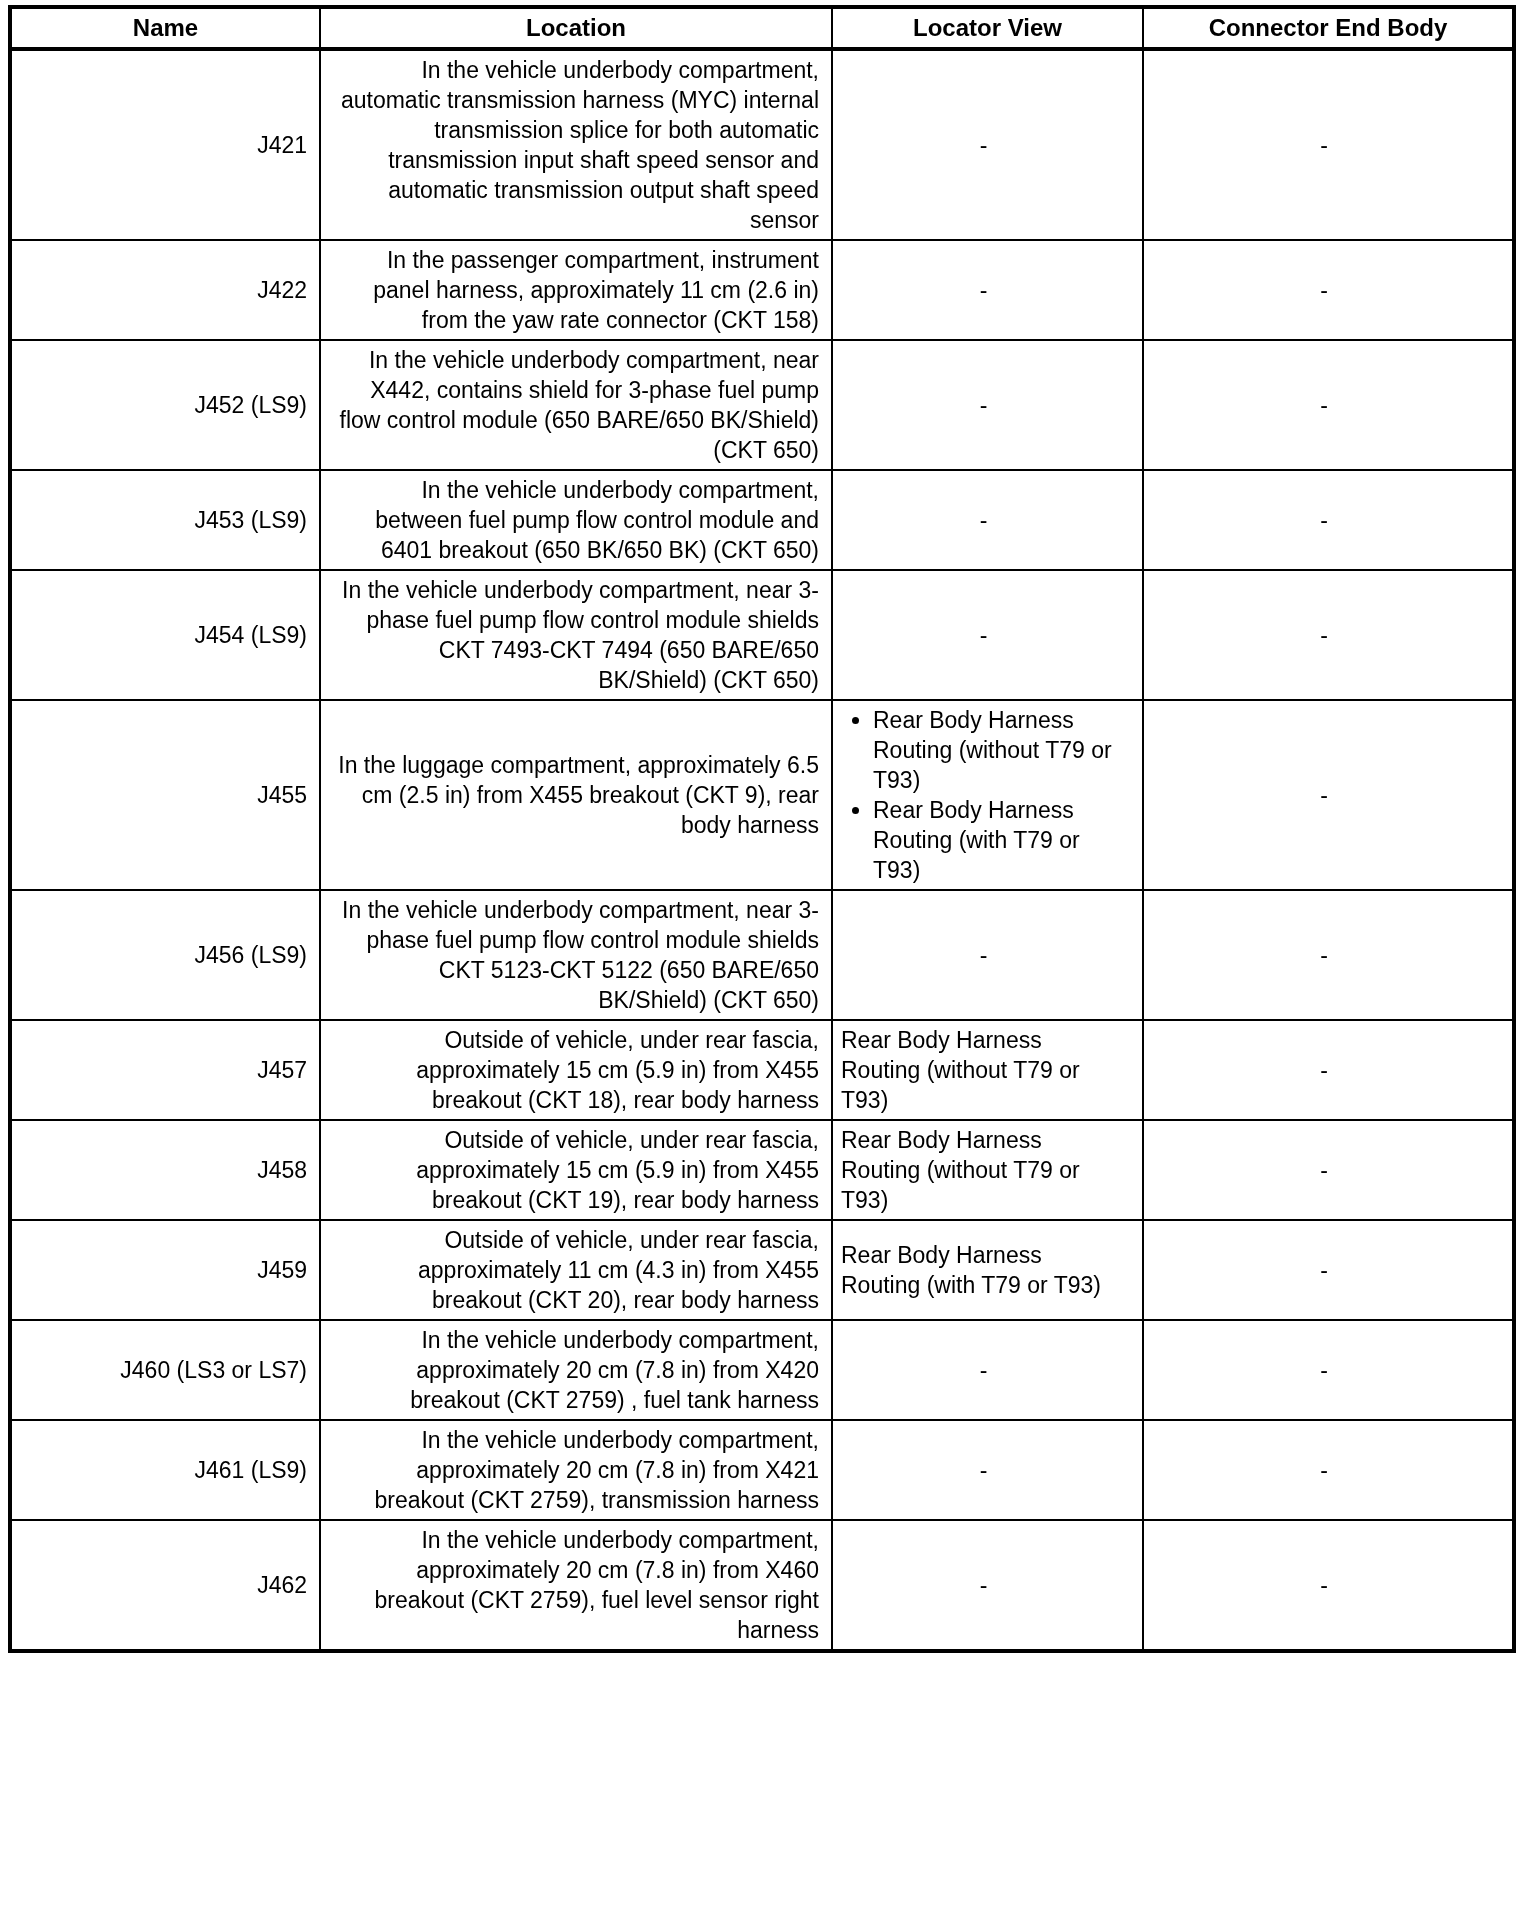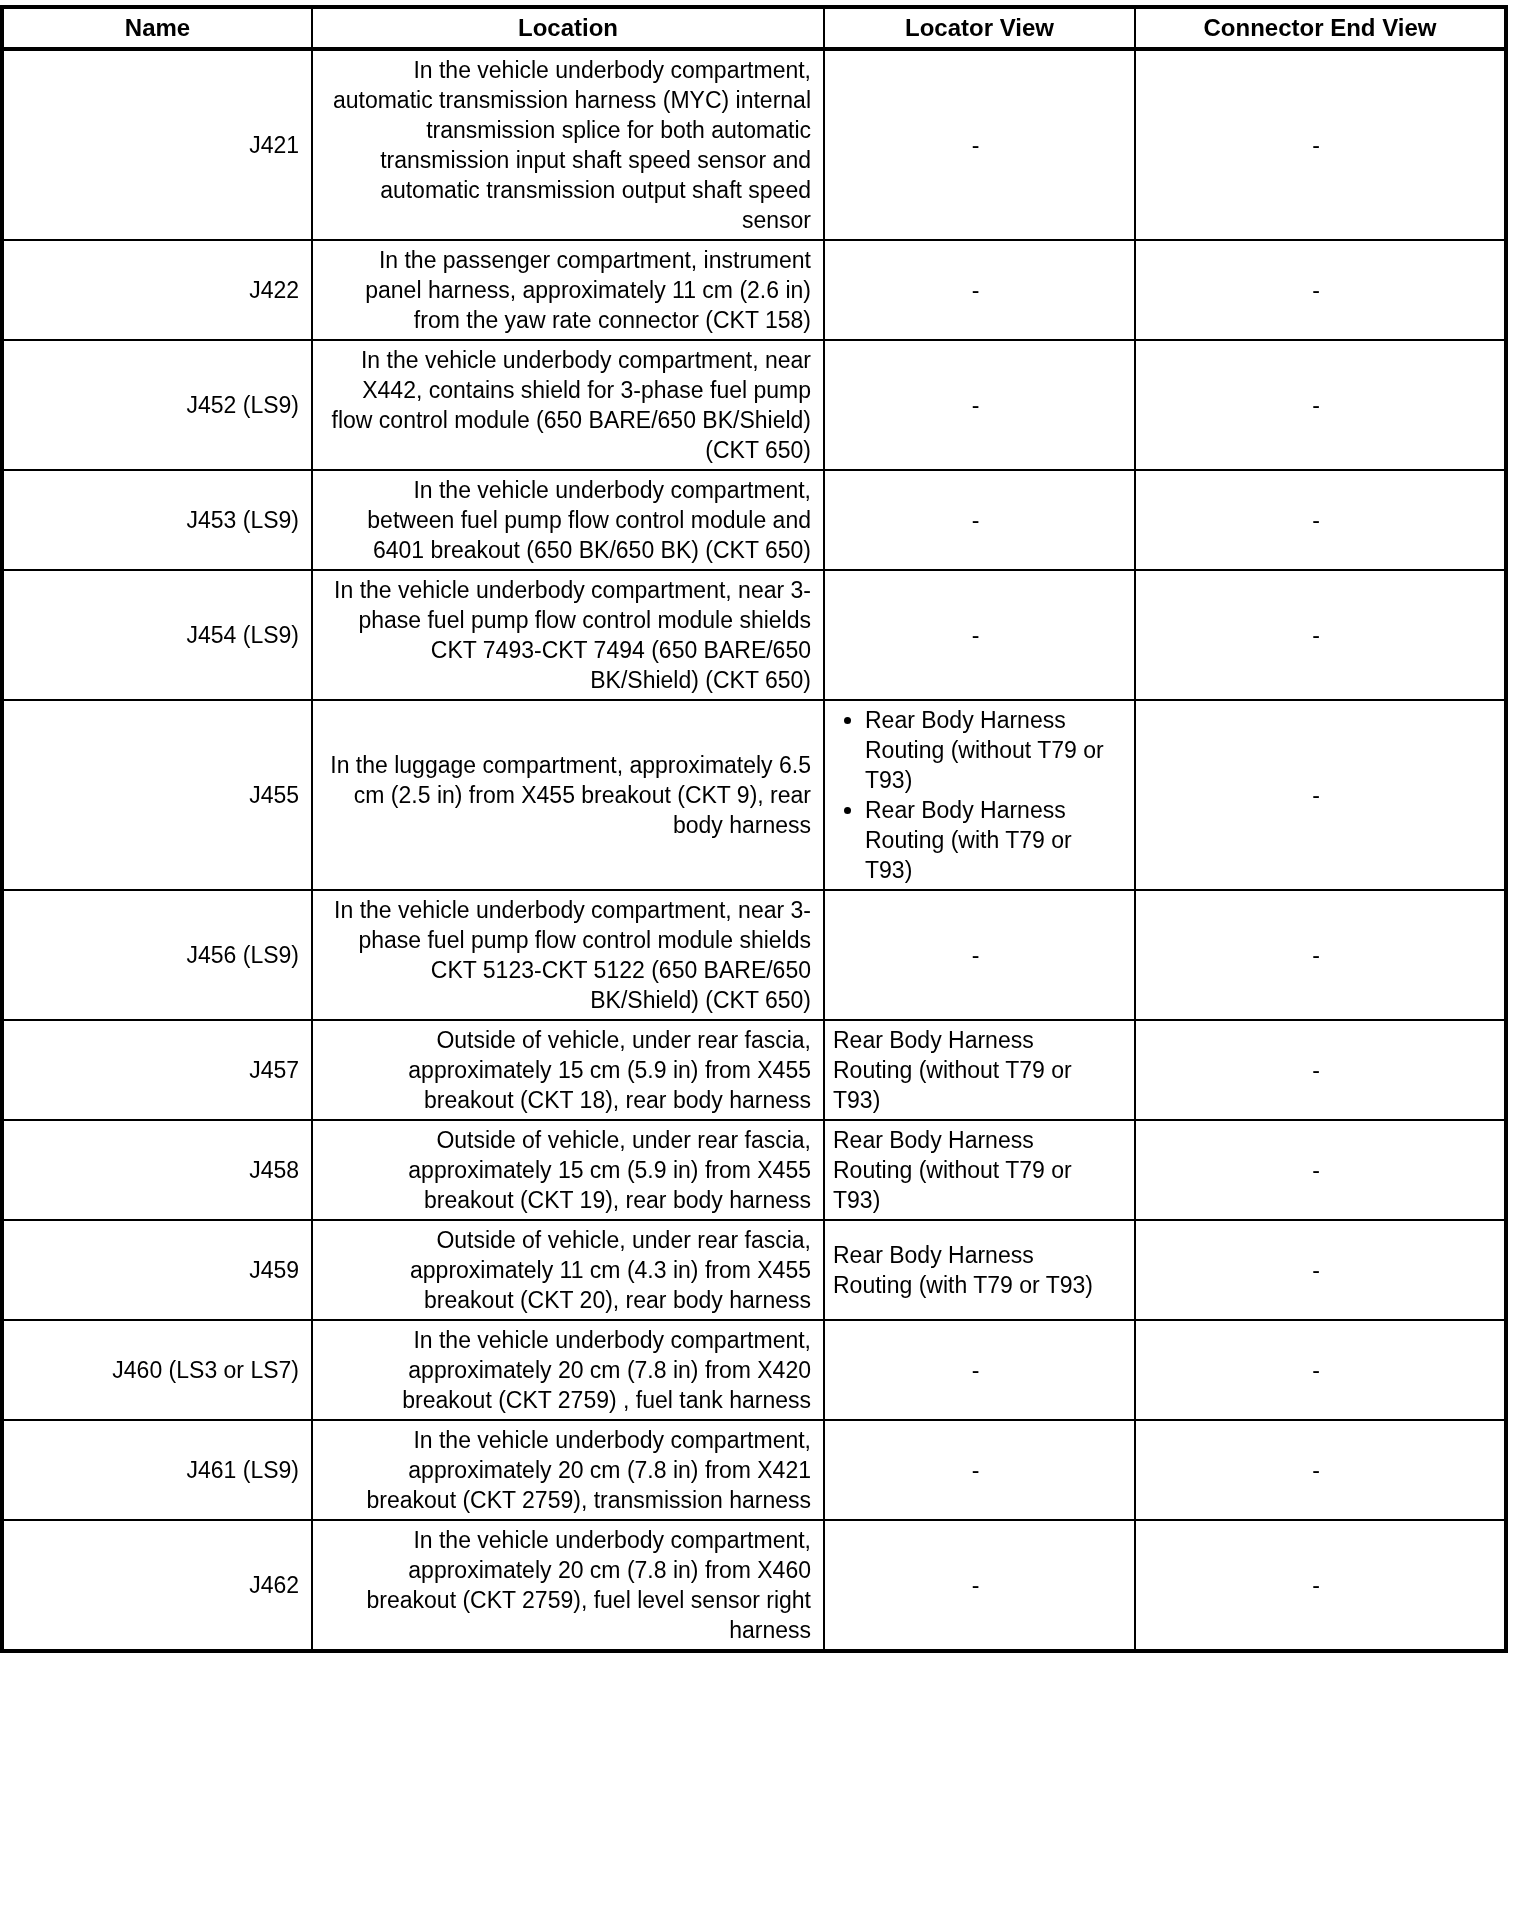--- a/index.html
+++ b/index.html
@@ -11,21 +11,21 @@
     font-family: "Liberation Sans", sans-serif;
   }
   body {
     width: 1520px;
     min-height: 1906px;
   }
   table.doc-table {
     border-collapse: collapse;
     table-layout: fixed;
     width: 1504px;
-    margin: 5px 0;
+    margin: 5px 8px;
     border: 4px solid var(--line, #000000);
   }
   col.c-name      { width: 310px; }
   col.c-location  { width: 512px; }
   col.c-locator   { width: 311px; }
   col.c-connector { width: 371px; }
 
   th, td {
     border: 2px solid var(--line, #000000);
     overflow: hidden;
@@ -80,21 +80,21 @@
     <col class="c-name">
     <col class="c-location">
     <col class="c-locator">
     <col class="c-connector">
   </colgroup>
   <thead>
     <tr>
       <th>Name</th>
       <th>Location</th>
       <th>Locator View</th>
-      <th>Connector End View</th>
+      <th>Connector End Body</th>
     </tr>
   </thead>
   <tbody>
   <tr>
     <td class="name-cell">J421</td>
     <td class="location-cell">In the vehicle underbody compartment, automatic transmission harness (MYC) internal transmission splice for both automatic transmission input shaft speed sensor and automatic transmission output shaft speed sensor</td>
     <td class="locator-cell">-</td>
     <td class="connector-cell">-</td>
   </tr>
 

